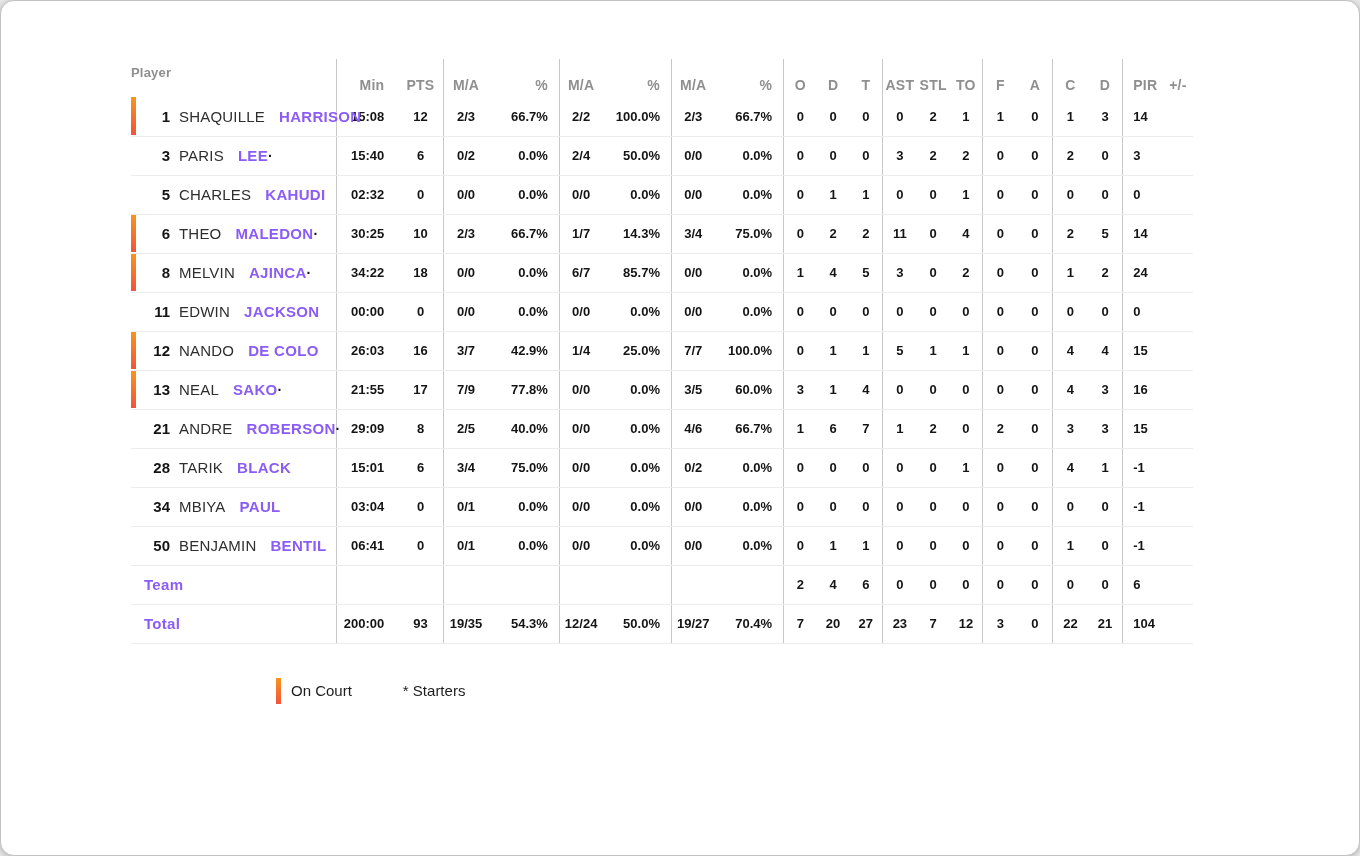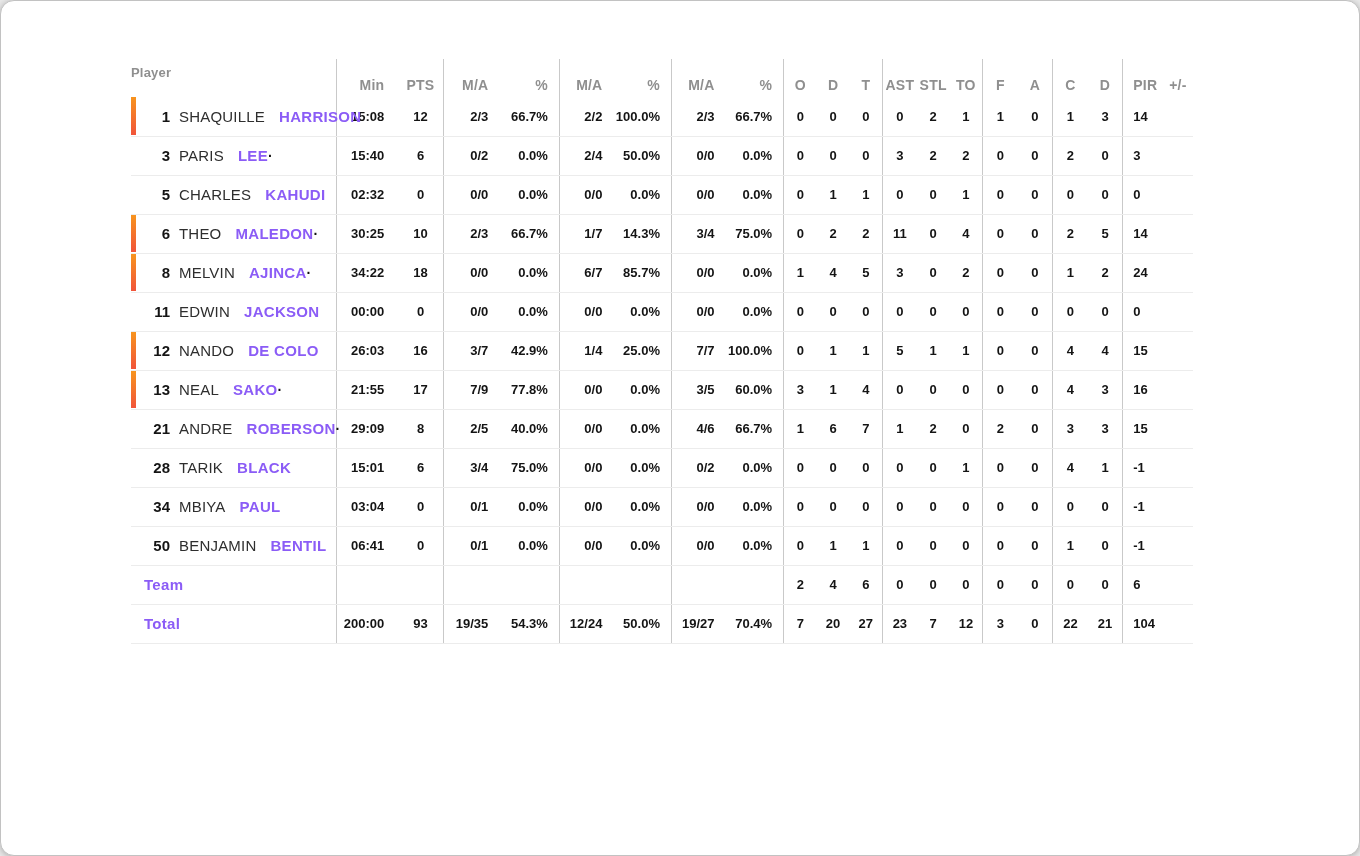--- a/index.html
+++ b/index.html
@@ -58,21 +58,21 @@
 
   tbody td {
     height: 39px;
     border-bottom: 1px solid #ececec;
     font-size: 13px; font-weight: 700; color: #141414;
     white-space: nowrap;
   }
   td.c-player { position: relative; padding-left: 13px; text-align: left; }
   .c-min  { text-align: right; padding-right: 14px; }
   .c-pts  { text-align: center; }
-  .c-ma   { text-align: right; padding-right: 13px; }
+  .c-ma   { text-align: center; padding-right: 13px; }
   .c-pct  { text-align: right; padding-right: 11px; }
   .c-sm   { text-align: center; }
   .c-pir  { text-align: left; padding-left: 10px; }
   .c-pm   { text-align: center; }
 
   .pnum { display: inline-block; width: 26px; text-align: right; margin-right: 9px;
           font-size: 15px; font-weight: 700; color: #141414; }
   .fname { font-size: 15px; font-weight: 400; color: #2e2e2e; margin-right: 14px; letter-spacing: 0.2px; }
   .fname:empty { margin-right: 0; }
   .lname { font-size: 15px; font-weight: 700; color: #8b5cf6; letter-spacing: 0.3px; }
@@ -513,15 +513,20 @@
     <td class="c-sm sep">0</td>
     <td class="c-sm">22</td>
     <td class="c-sm sep">21</td>
     <td class="c-pir">104</td>
     <td class="c-pm"></td>
   </tr>
 </tbody>
     </table>
 
 
+    <div class="legend">
+      <span class="legend-bar"></span>
+      <span class="legend-oncourt">On Court</span>
+      <span class="legend-starters">* Starters</span>
+    </div>
 
   </div>
 </div>
 
 </body></html>

